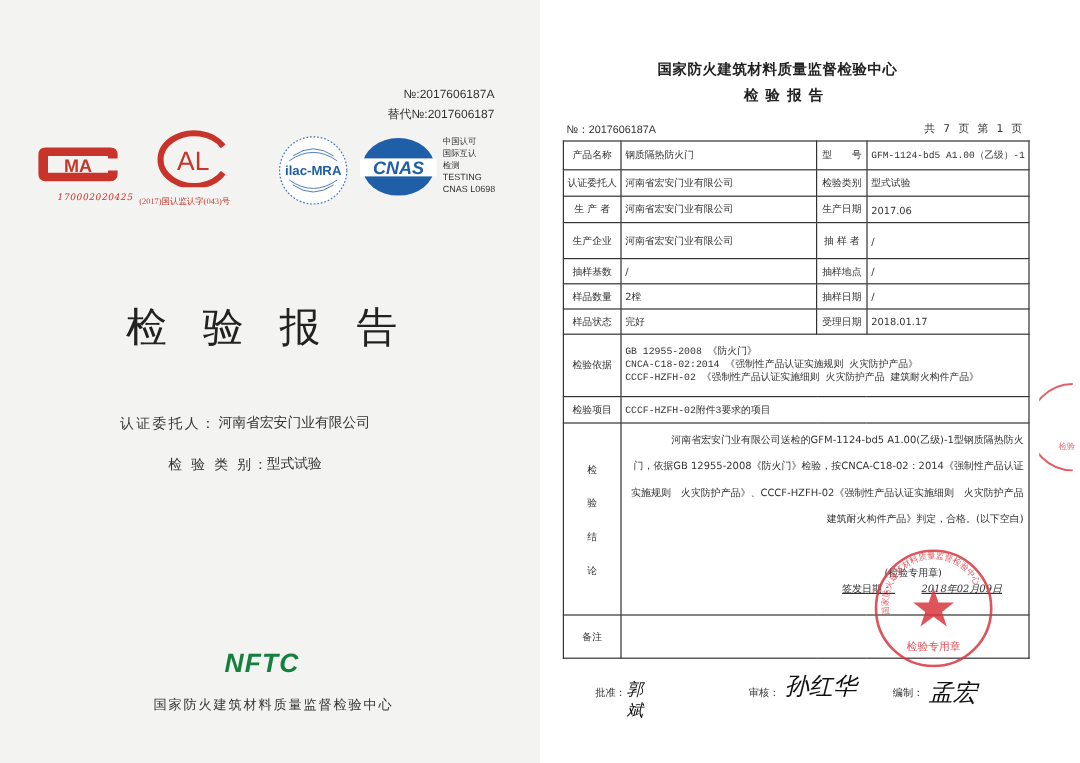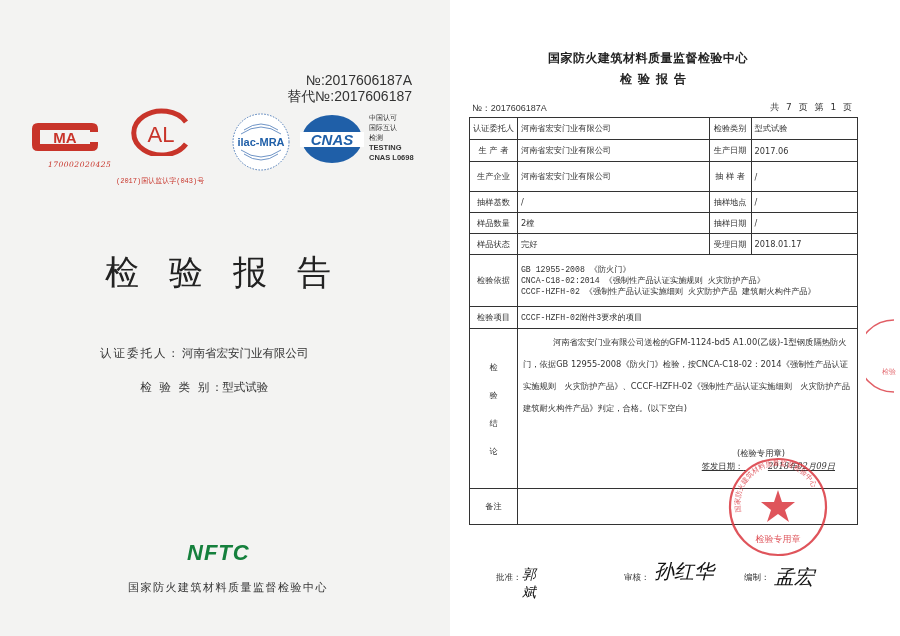--- a/index.html
+++ b/index.html
@@ -1,30 +1,30 @@
 <!DOCTYPE html>
 <html><head>
   <meta charset="utf-8">
   <style>
     * { margin: 0; padding: 0; box-sizing: border-box; }
     html, body { width: 900px; height: 636px; background: #ffffff; overflow: hidden; }
     body { position: relative; font-family: "DejaVu Sans", sans-serif; color: #222; }
 
     
     .cover { position: absolute; left: 0; top: 0; width: 450px; height: 636px; background: #f3f3f2; }
-    .cover-no { position: absolute; right: 38px; top: 72px; font-size: 14px; text-align: right; line-height: 16px; color: #333; font-family: "Liberation Sans", sans-serif; }
+    .cover-no { position: absolute; right: 38px; top: 72px; font-size: 10px; text-align: right; line-height: 16px; color: #333; font-family: "Liberation Sans", sans-serif; }
     .logo { position: absolute; }
     .cma-logo { left: 30px; top: 120px; width: 70px; height: 34px; }
     .cma-caption { position: absolute; left: 48px; top: 160px; font-size: 7.5px; color: #c8342a; font-family: "DejaVu Serif", serif; letter-spacing: 0.5px; font-style: italic; }
     .cal-logo { left: 128px; top: 108px; width: 66px; height: 48px; }
-    .cal-caption { position: absolute; left: 116px; top: 176px; font-size: 7px; color: #c8342a; font-family: Liberation Mono, monospace; }
+    .cal-caption { position: absolute; left: 116px; top: 163px; font-size: 7px; color: #c8342a; font-family: Liberation Serif, serif; }
     .ilac-logo { left: 231px; top: 112px; width: 60px; height: 60px; }
     .cnas-logo { left: 300px; top: 113px; width: 64px; height: 52px; }
     .cnas-text { position: absolute; left: 369px; top: 113px; font-size: 7px; line-height: 10px; color: #333; }
-    .cnas-text .en { font-family: "Liberation Sans", sans-serif; font-weight: bold; font-size: 7.5px; }
+    .cnas-text .en { font-family: "Liberation Sans", sans-serif; font-weight: normal; font-size: 7.5px; }
 
     .cover-title { position: absolute; left: 105px; top: 250px; font-size: 34px; letter-spacing: 30px; color: #222; font-weight: normal; }
     .cover-fields { position: absolute; left: 100px; top: 346px; font-size: 11.5px; color: #333; }
     .cf-row { display: flex; margin-bottom: 19px; line-height: 15px; justify-content: center; }
     .cf-label { width: 82px; letter-spacing: 2px; white-space: nowrap; }
     .cf-value { font-family: "Liberation Sans", "DejaVu Sans", sans-serif; }
     .cf-value .mono { font-family: "Liberation Mono", monospace; font-size: 11px; }
     .nftc { position: absolute; left: 187px; top: 540px; font-family: "Liberation Sans", sans-serif; font-size: 22px; font-weight: bold; font-style: italic; color: #15803d; letter-spacing: 1px; }
     .cover-org { position: absolute; left: 128px; top: 580px; font-size: 11px; letter-spacing: 1.5px; color: #333; }
 
@@ -35,21 +35,21 @@
     .r-no { position: absolute; left: 22px; top: 102px; font-size: 9px; font-family: "Liberation Sans", sans-serif; color: #333; }
     .r-page { position: absolute; right: 46px; top: 101px; font-size: 9px; letter-spacing: 2px; color: #333; }
 
     table.rt { position: absolute; left: 19px; top: 117px; width: 389px; border-collapse: collapse; font-size: 8.2px; color: #333; }
     table.rt td { border: 1.3px solid #333; padding: 0 3px; vertical-align: middle; }
     td.lbl { text-align: center; white-space: nowrap; width: 47px; padding: 0 1px; }
     td.lbl2 { text-align: center; white-space: nowrap; width: 42px; padding: 0 1px; }
     .mono { font-family: "Liberation Mono", monospace; }
     .basis-line { line-height: 11px; white-space: nowrap; }
     .concl { font-size: 8.3px; line-height: 22px; padding: 2px 4px 0 5px !important; vertical-align: top !important; position: relative; }
-    .concl p { text-indent: 30px; }
+    .concl p { text-indent: 30px; text-align: right; }
     .concl-seal { text-align: right; padding-right: 68px; margin-top: 28px; line-height: 12px; }
     .concl-date { text-align: right; padding-right: 18px; line-height: 14px; text-decoration: underline; }
     .vert { line-height: 28px; text-align: center; }
     .stamp { position: absolute; left: 273px; top: 452px; width: 110px; height: 110px; pointer-events: none; }
     .stamp-edge { position: absolute; left: 416px; top: 316px; width: 40px; height: 80px; }
 
     .signs { position: absolute; left: 46px; top: 568px; font-size: 8.5px; color: #333; width: 390px; height: 40px; }
     .sign { position: absolute; top: 4px; }
     .sig { position: absolute; font-family: "DejaVu Serif", serif; font-style: italic; color: #111; }
   </style>
@@ -114,20 +114,26 @@
 </div>
 
 <div class="report">
   <div class="r-org">国家防火建筑材料质量监督检验中心</div>
   <div class="r-title">检验报告</div>
   <div class="r-no">№：2017606187A</div>
   <div class="r-page">共 7 页 第 1 页</div>
 
   <table class="rt">
     <tbody>
+        <tr style="height:24px">
+      <td class="lbl">产品名称</td>
+      <td style="width:166px">钢质隔热防火门</td>
+      <td class="lbl2">型　　号</td>
+      <td class="mono" style="font-size:8px;white-space:nowrap">GFM-1124-bd5 A1.00（乙级）-1</td>
+    </tr>
     <tr style="height:22px">
       <td class="lbl">认证委托人</td>
       <td>河南省宏安门业有限公司</td>
       <td class="lbl2">检验类别</td>
       <td>型式试验</td>
     </tr>
     <tr style="height:22px">
       <td class="lbl">生 产 者</td>
       <td>河南省宏安门业有限公司</td>
       <td class="lbl2">生产日期</td>

